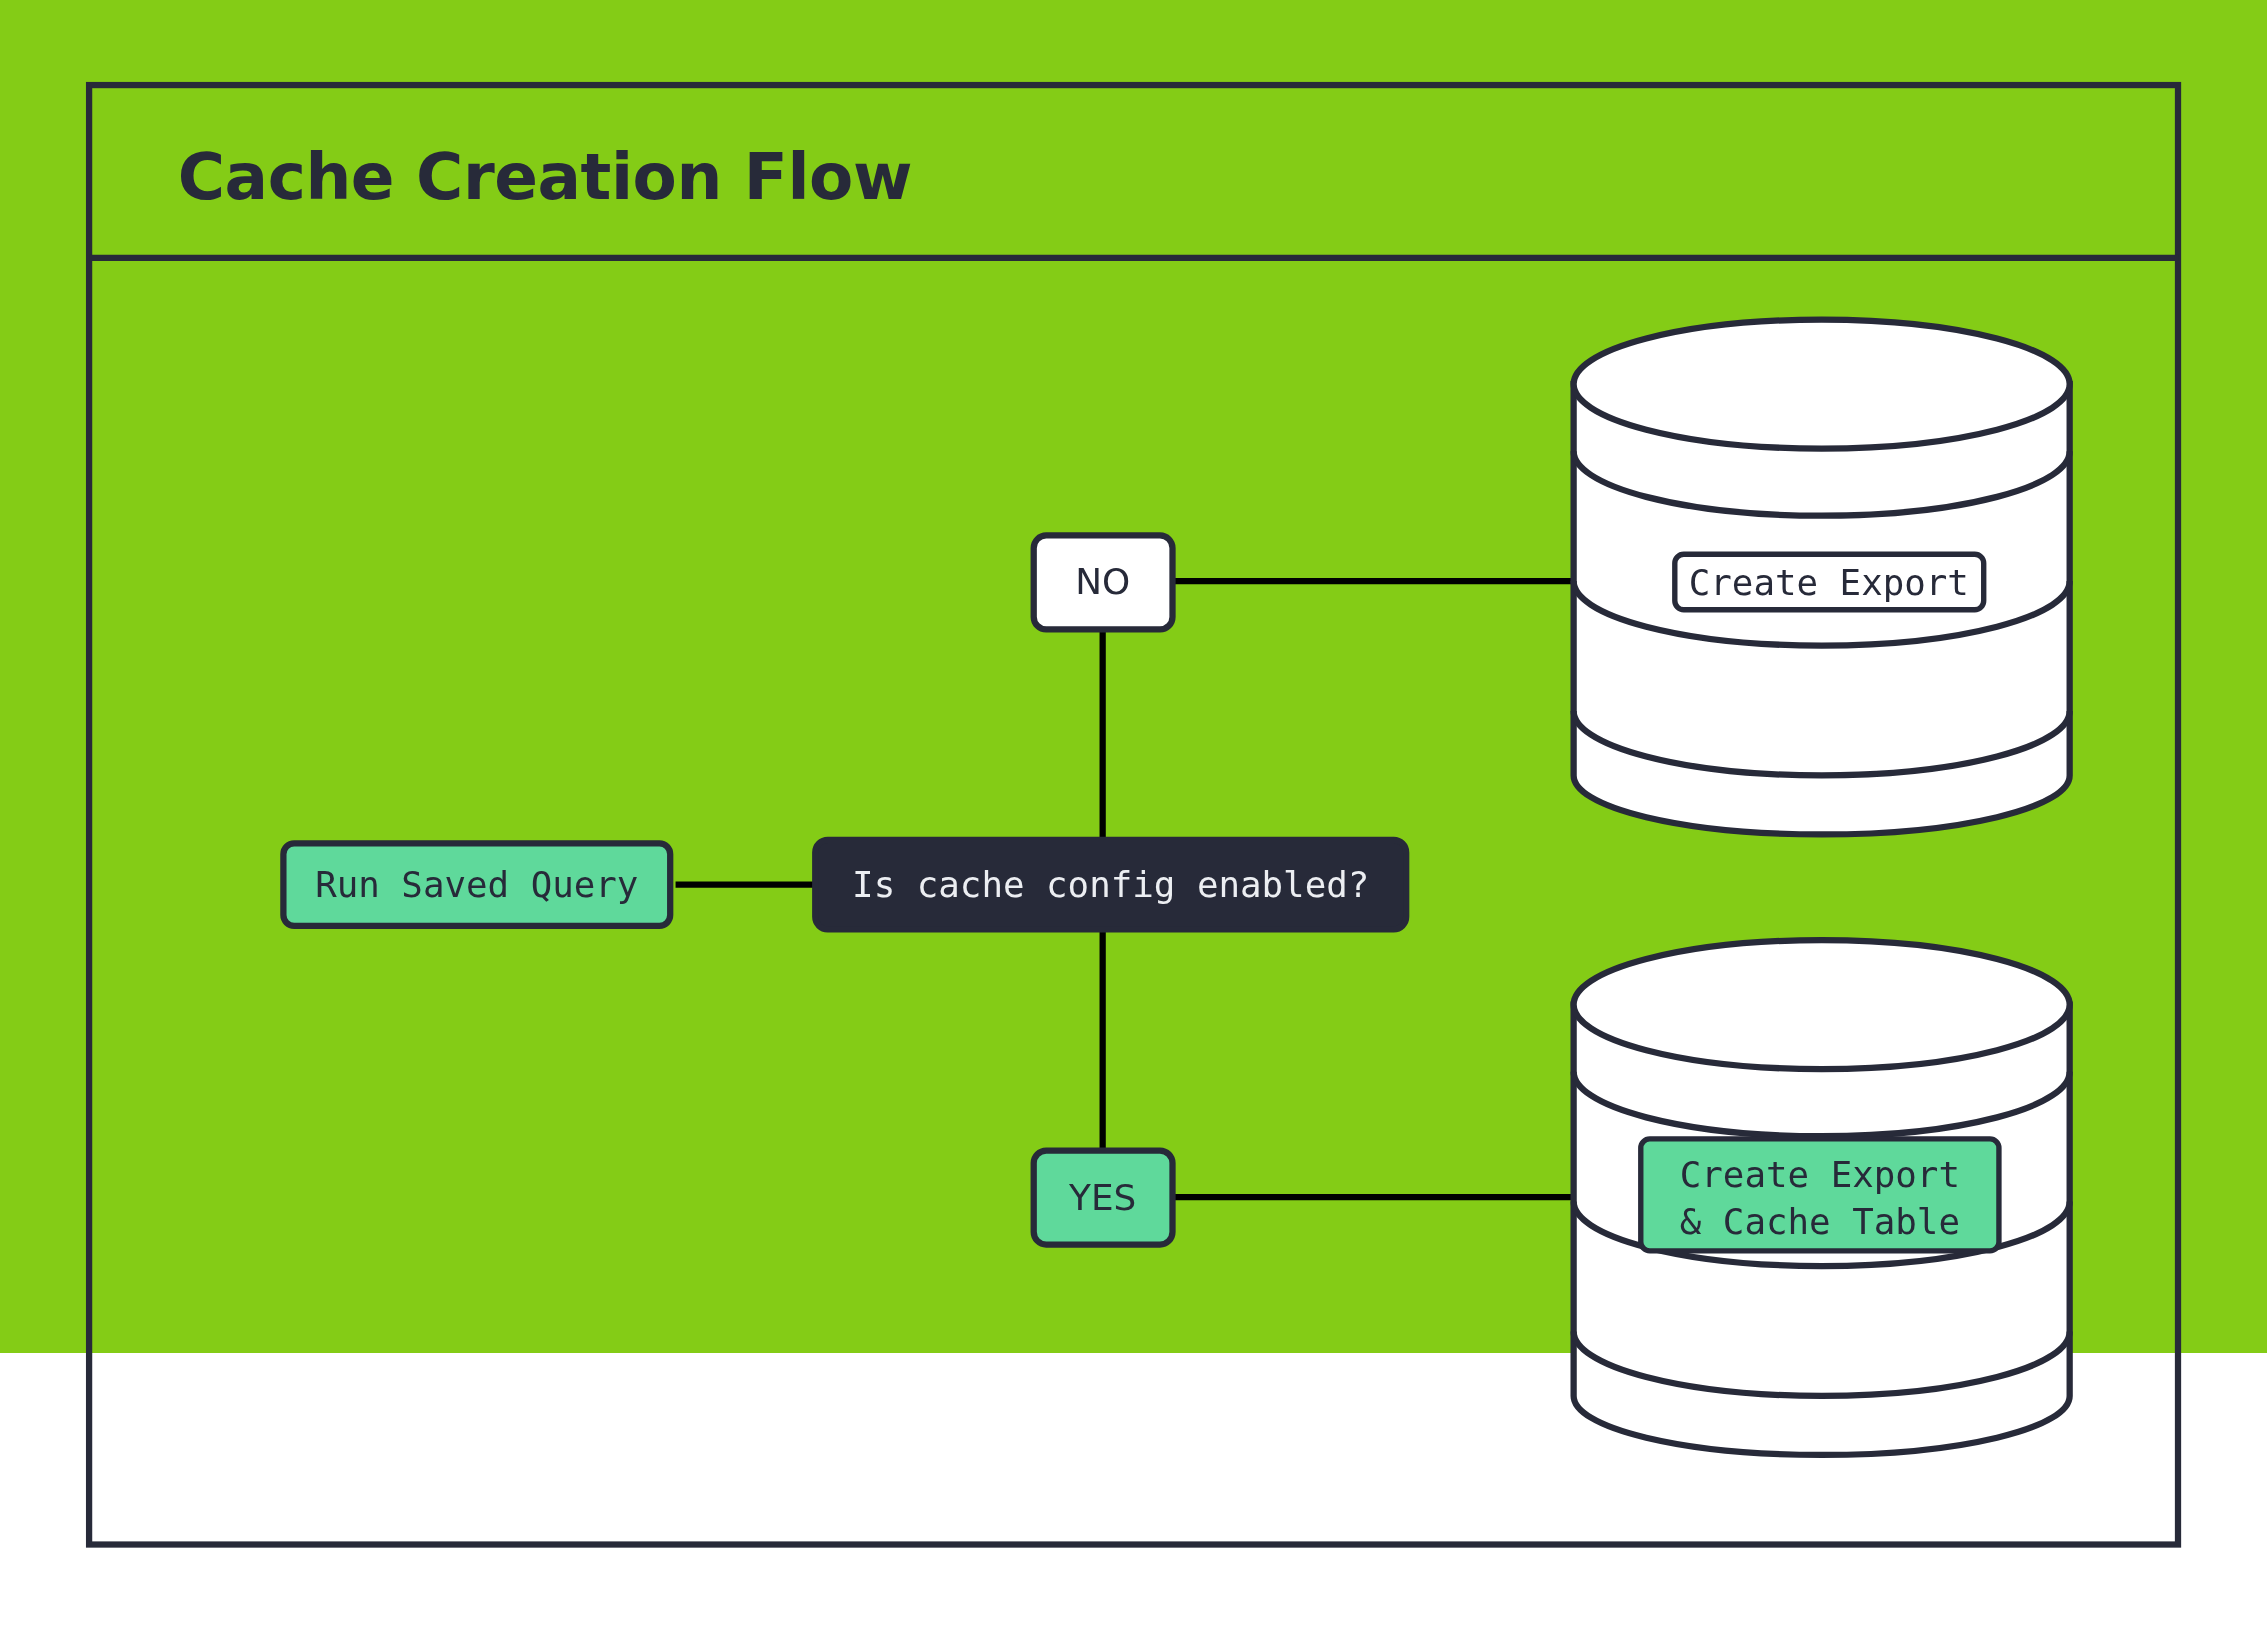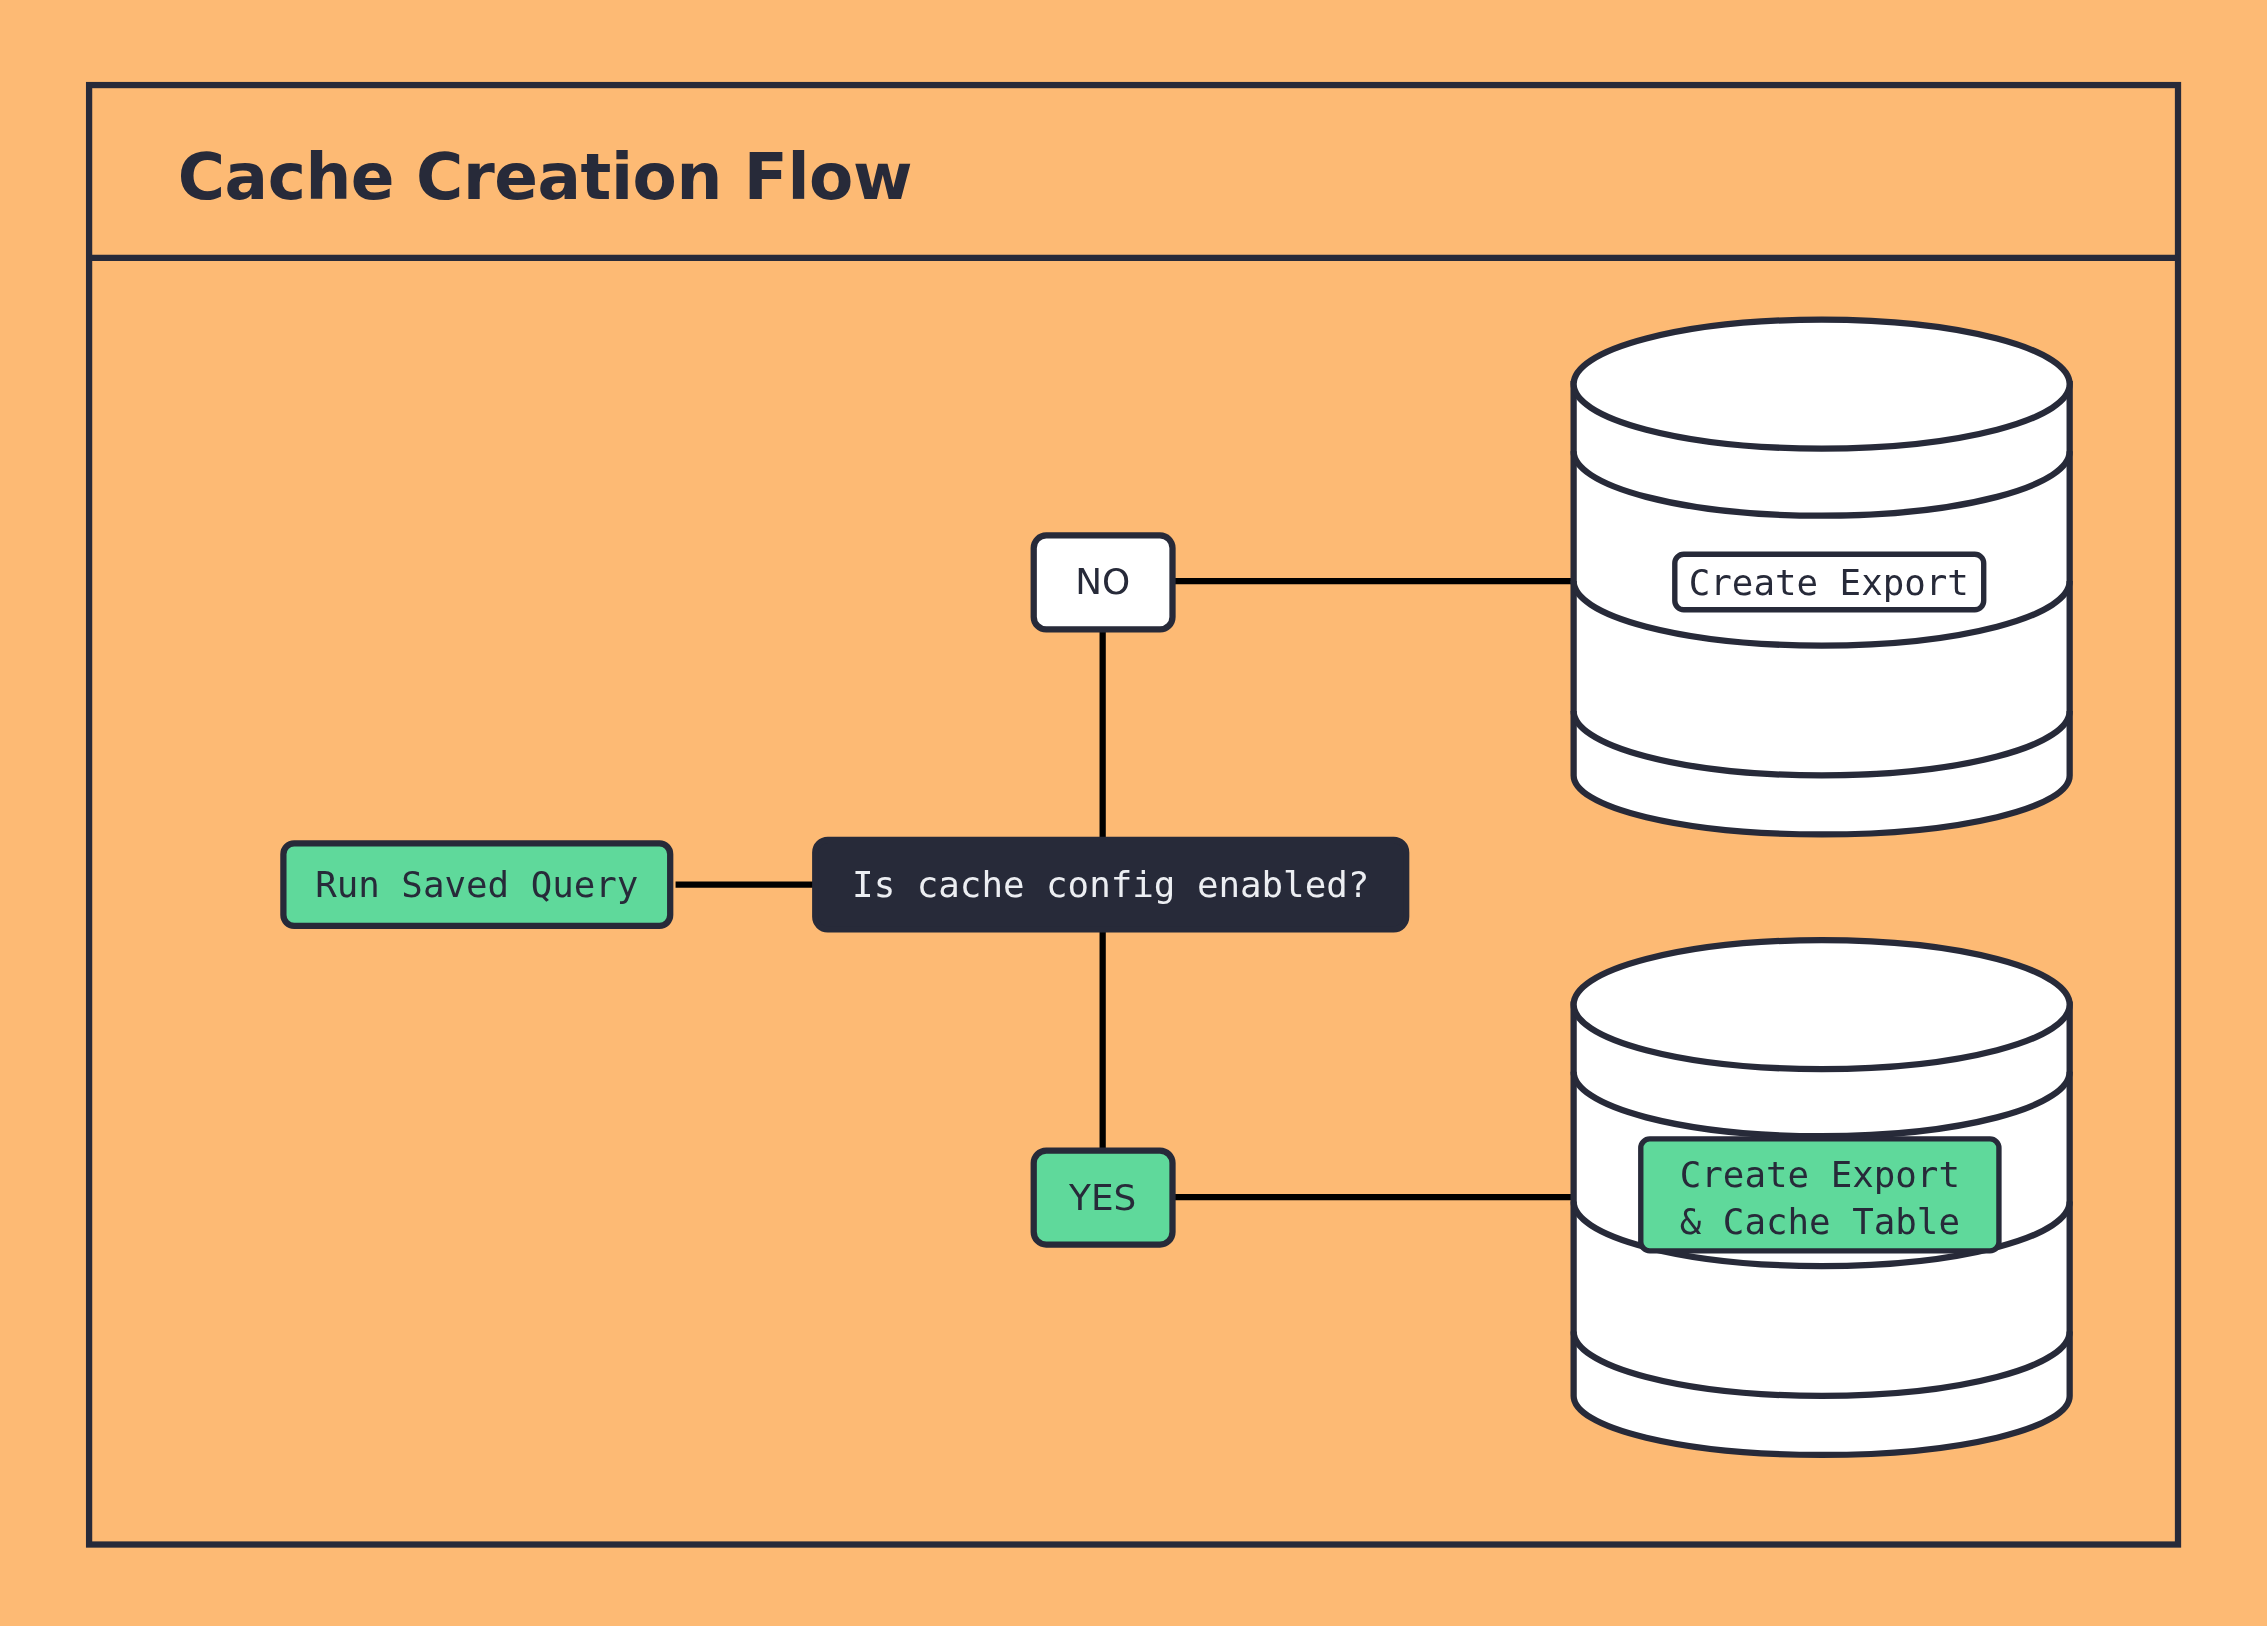--- a/index.html
+++ b/index.html
@@ -9,22 +9,22 @@
   }
   body {
     width: 2268px;
     height: 1626px;
     font-family: "Liberation Sans", sans-serif;
     overflow: hidden;
   }
   #stage {
     position: relative;
     width: 2268px;
-    height: 1626px;
-    background: #fdba74;
+    height: 1353px;
+    background: #84cc16;
   }
   #diagram-svg {
     position: absolute;
     left: 0;
     top: 0;
     width: 2268px;
     height: 1626px;
     display: block;
   }
   .frame-rect {

